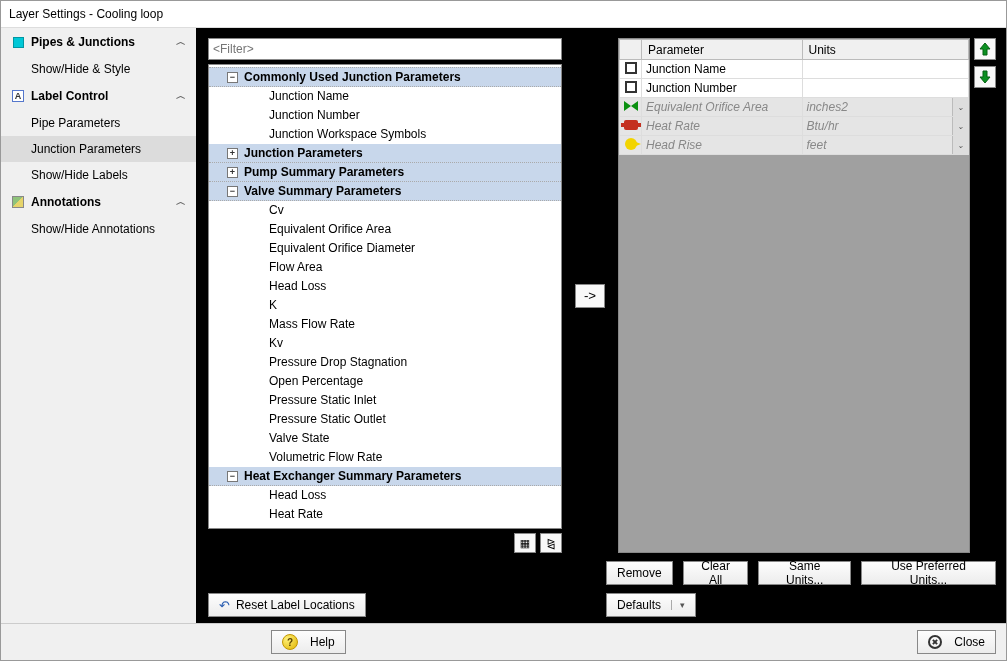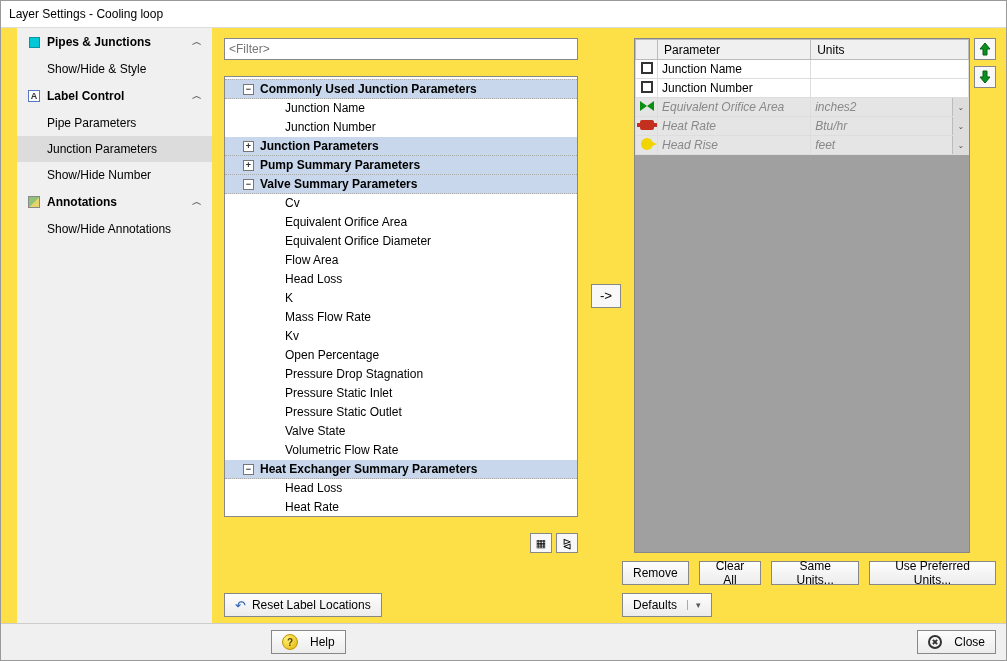--- a/index.html
+++ b/index.html
@@ -1,29 +1,29 @@
 <!DOCTYPE html>
 <html><head>
 <meta charset="utf-8">
 <style>
 * { box-sizing: border-box; margin: 0; padding: 0; }
 body { font-family: "Segoe UI", Tahoma, sans-serif; font-size: 12px; background: #f0f0f0; width: 1007px; height: 661px; overflow: hidden; display: flex; flex-direction: column; border: 1px solid #999; }
 .titlebar { background: #fff; padding: 6px 8px; font-size: 12px; border-bottom: 1px solid #ddd; }
-.main { flex: 1; display: flex; background: #fde047; overflow: hidden; padding-left: 16px; }
+.main { flex: 1; display: flex; background: #000000; overflow: hidden; }
 .sidebar { width: 195px; background: #f0f0f0; display: flex; flex-direction: column; }
 .nav-section { }
 .nav-header { display: flex; align-items: center; padding: 7px 10px; font-weight: 600; cursor: pointer; }
 .nav-icon { width: 14px; height: 14px; margin-right: 6px; display: inline-flex; align-items: center; justify-content: center; }
 .nav-chev { margin-left: auto; color: #666; font-size: 10px; }
 .nav-item { padding: 6px 10px 6px 30px; cursor: pointer; }
 .nav-item.active { background: #dcdcdc; }
 
 .content { flex: 1; display: flex; flex-direction: column; padding: 10px 10px 6px 12px; gap: 8px; overflow: hidden; }
 .content-upper { flex: 1; display: flex; gap: 8px; overflow: hidden; }
-.left-col { display: flex; flex-direction: column; width: 354px; gap: 12px; }
+.left-col { display: flex; flex-direction: column; width: 354px; }
 .filter-input { height: 22px; border: 1px solid #888; padding: 0 4px; font-size: 12px; background: #fff; }
 .tree-wrap { flex: 1; margin-top: 4px; border: 1px solid #888; background: #fff; position: relative; overflow: hidden; }
 .tree { position: absolute; inset: 0; overflow-y: scroll; padding: 2px 0; }
 .tree-group { background: #c8d7eb; font-weight: 600; padding: 2px 4px 2px 18px; display: flex; align-items: center; border-bottom: 1px dotted #aaa; cursor: pointer; }
 .tree-group.first { border-top: 1px dotted #aaa; }
 .tree-expander { display: inline-flex; width: 11px; height: 11px; border: 1px solid #777; background: #fff; align-items: center; justify-content: center; font-size: 9px; line-height: 1; margin-right: 6px; color: #333; }
 .tree-item { padding: 2px 4px 2px 60px; cursor: pointer; border-bottom: 1px dotted transparent; }
 .tree-icons-row { display: flex; justify-content: flex-end; gap: 4px; margin-top: 4px; }
 .small-icon-btn { width: 22px; height: 20px; border: 1px solid #888; background: #f8f8f8; display: inline-flex; align-items: center; justify-content: center; cursor: pointer; font-size: 11px; }
 
@@ -103,21 +103,21 @@
     <div class="nav-section">
       <div class="nav-header">
         <span class="nav-icon">
             <span class="sq-a">A</span>
           </span>
         <span>Label Control</span>
         <span class="nav-chev">︿</span>
       </div>
       <div class="nav-item">Pipe Parameters</div>
       <div class="nav-item active">Junction Parameters</div>
-      <div class="nav-item">Show/Hide Number</div>
+      <div class="nav-item">Show/Hide Labels</div>
     </div>
     <div class="nav-section">
       <div class="nav-header">
         <span class="nav-icon">
             <span class="sq-pic"></span>
           </span>
         <span>Annotations</span>
         <span class="nav-chev">︿</span>
       </div>
       <div class="nav-item">Show/Hide Annotations</div>
@@ -129,42 +129,43 @@
       <div class="left-col">
         <input class="filter-input" type="text" placeholder="&lt;Filter&gt;" style="">
         <div class="tree-wrap">
           <div class="tree" id="tree">
               <div class="tree-group first">
                 <span class="tree-expander">−</span>
                 <span>Commonly Used Junction Parameters</span>
               </div>
               <div class="tree-item">Junction Name</div>
               <div class="tree-item">Junction Number</div>
+              <div class="tree-item">Junction Workspace Symbols</div>
               <div class="tree-group">
                 <span class="tree-expander">+</span>
                 <span>Junction Parameters</span>
               </div>
               <div class="tree-group">
                 <span class="tree-expander">+</span>
                 <span>Pump Summary Parameters</span>
               </div>
               <div class="tree-group">
                 <span class="tree-expander">−</span>
                 <span>Valve Summary Parameters</span>
               </div>
               <div class="tree-item">Cv</div>
               <div class="tree-item">Equivalent Orifice Area</div>
               <div class="tree-item">Equivalent Orifice Diameter</div>
               <div class="tree-item">Flow Area</div>
               <div class="tree-item">Head Loss</div>
               <div class="tree-item">K</div>
               <div class="tree-item">Mass Flow Rate</div>
               <div class="tree-item">Kv</div>
+              <div class="tree-item">Pressure Drop Stagnation</div>
               <div class="tree-item">Open Percentage</div>
-              <div class="tree-item">Pressure Drop Stagnation</div>
               <div class="tree-item">Pressure Static Inlet</div>
               <div class="tree-item">Pressure Static Outlet</div>
               <div class="tree-item">Valve State</div>
               <div class="tree-item">Volumetric Flow Rate</div>
               <div class="tree-group">
                 <span class="tree-expander">−</span>
                 <span>Heat Exchanger Summary Parameters</span>
               </div>
               <div class="tree-item">Head Loss</div>
               <div class="tree-item">Heat Rate</div>

